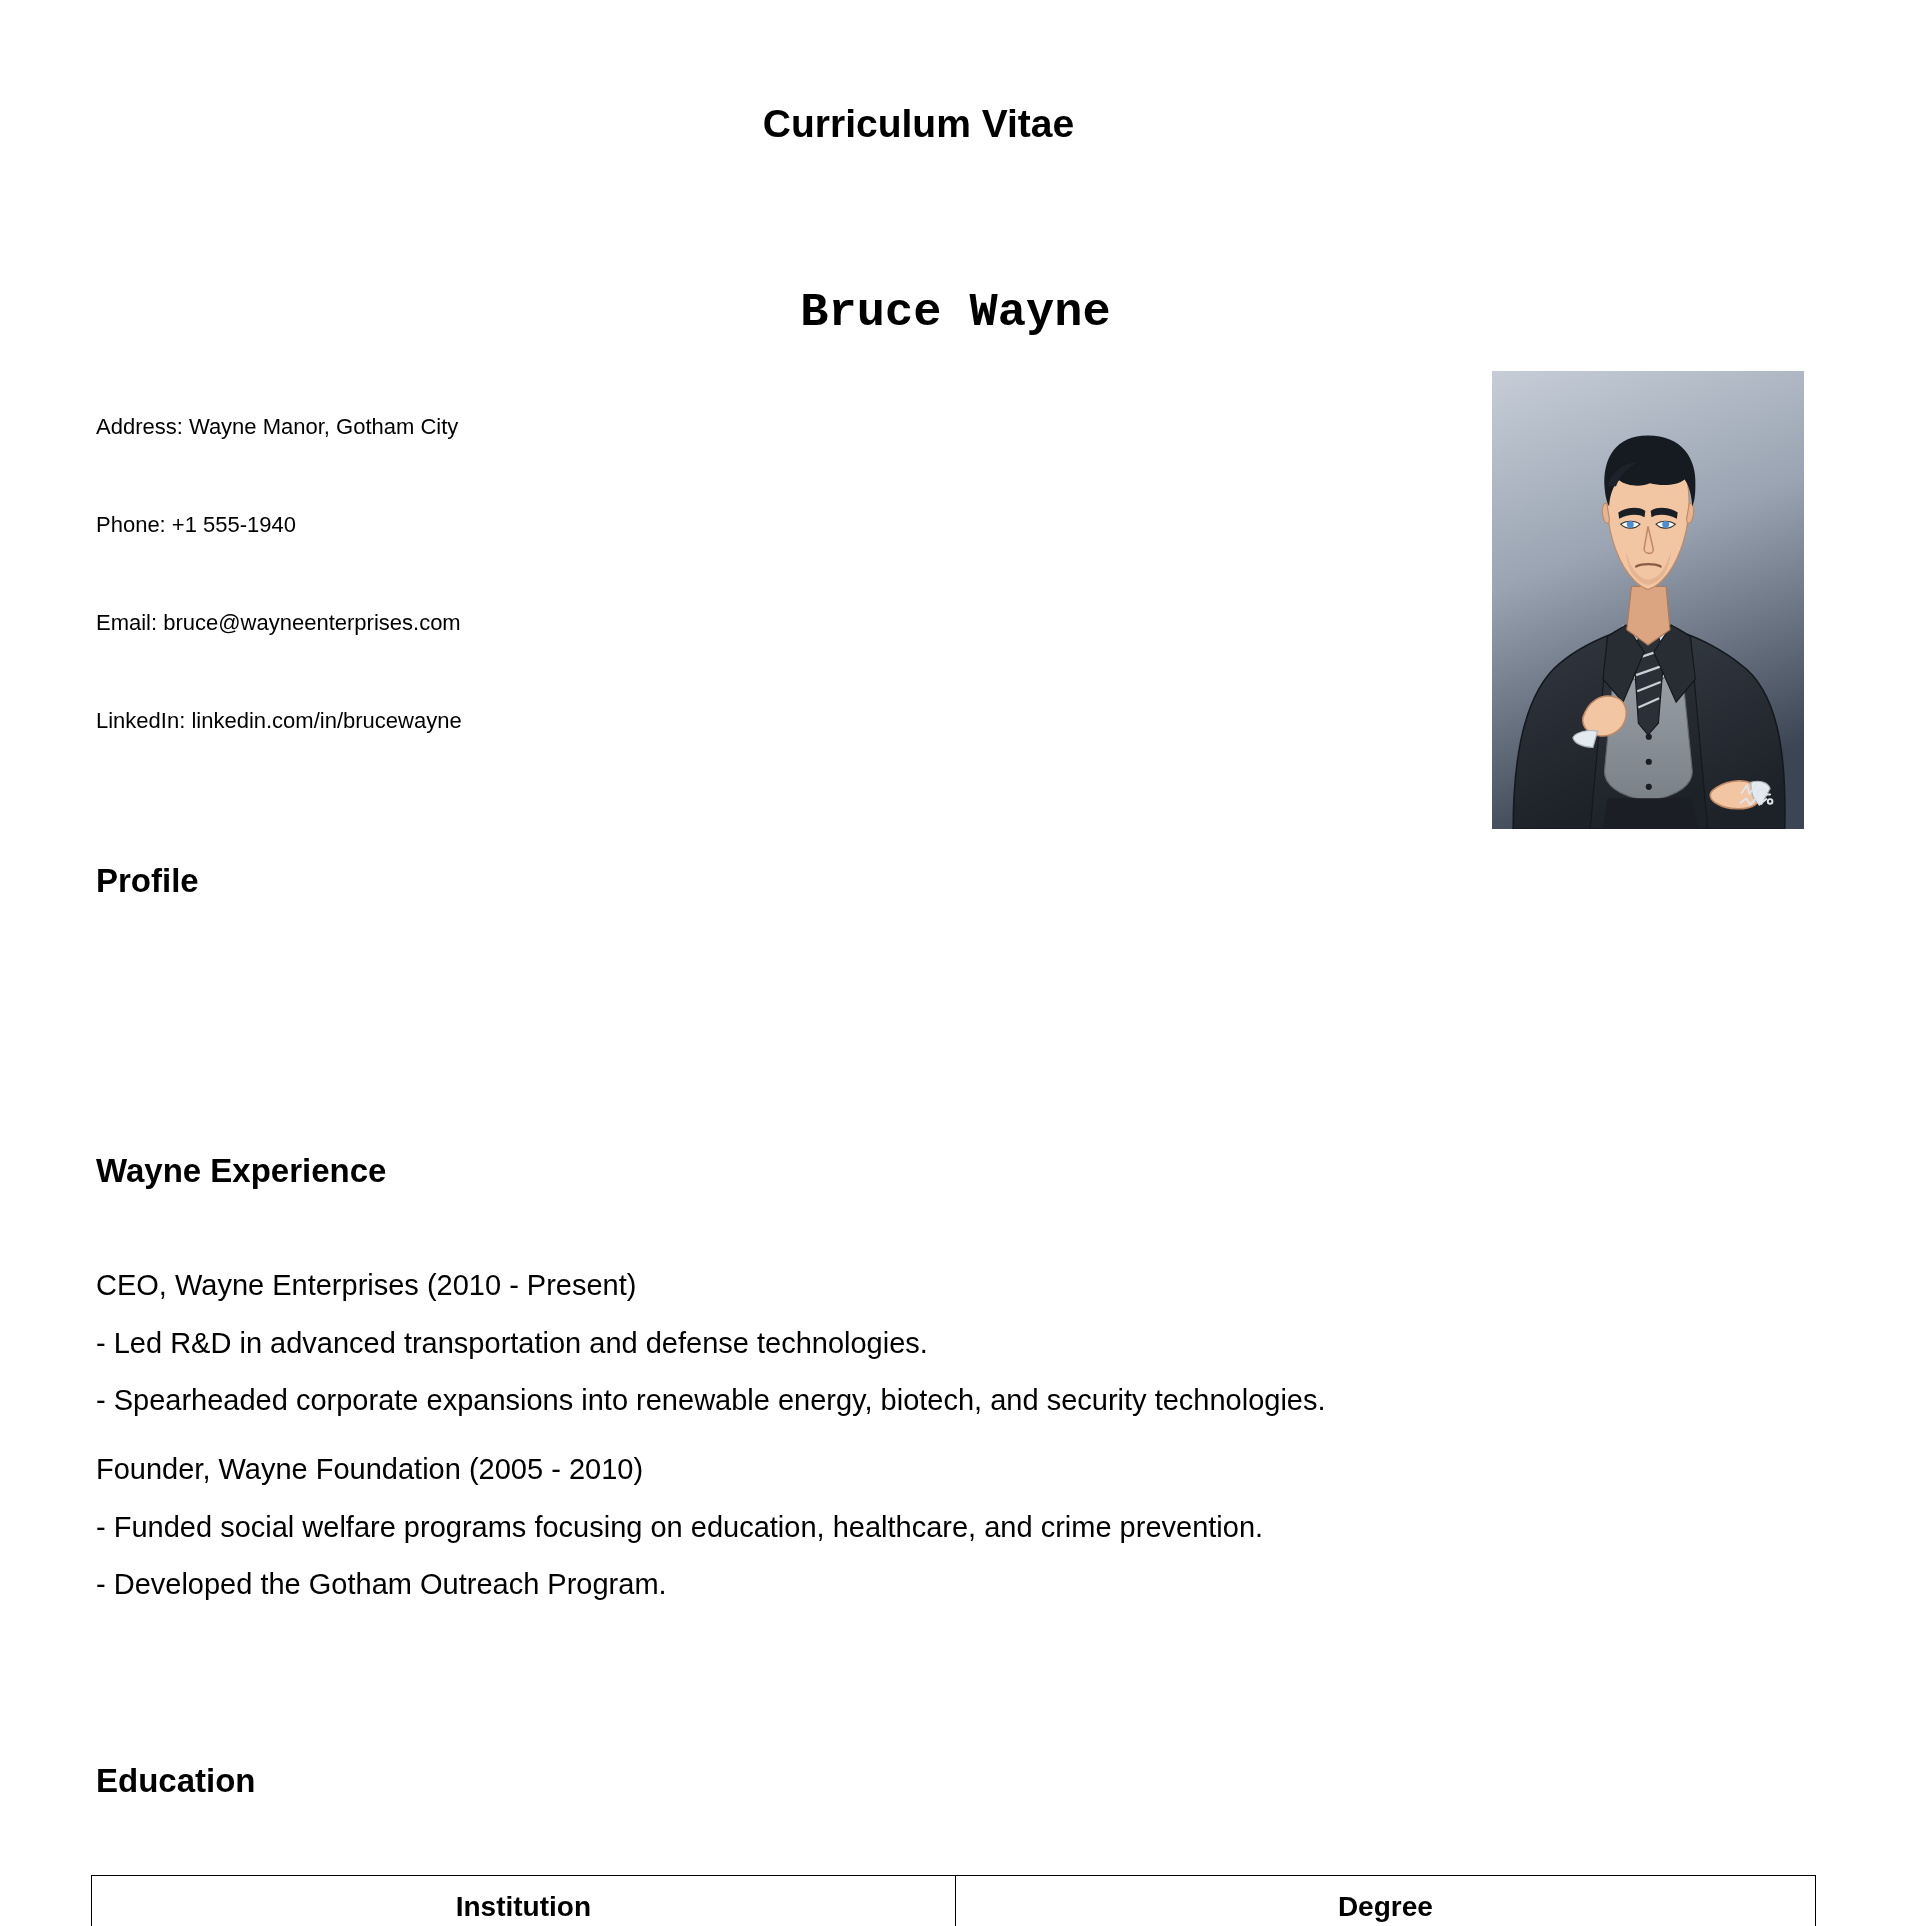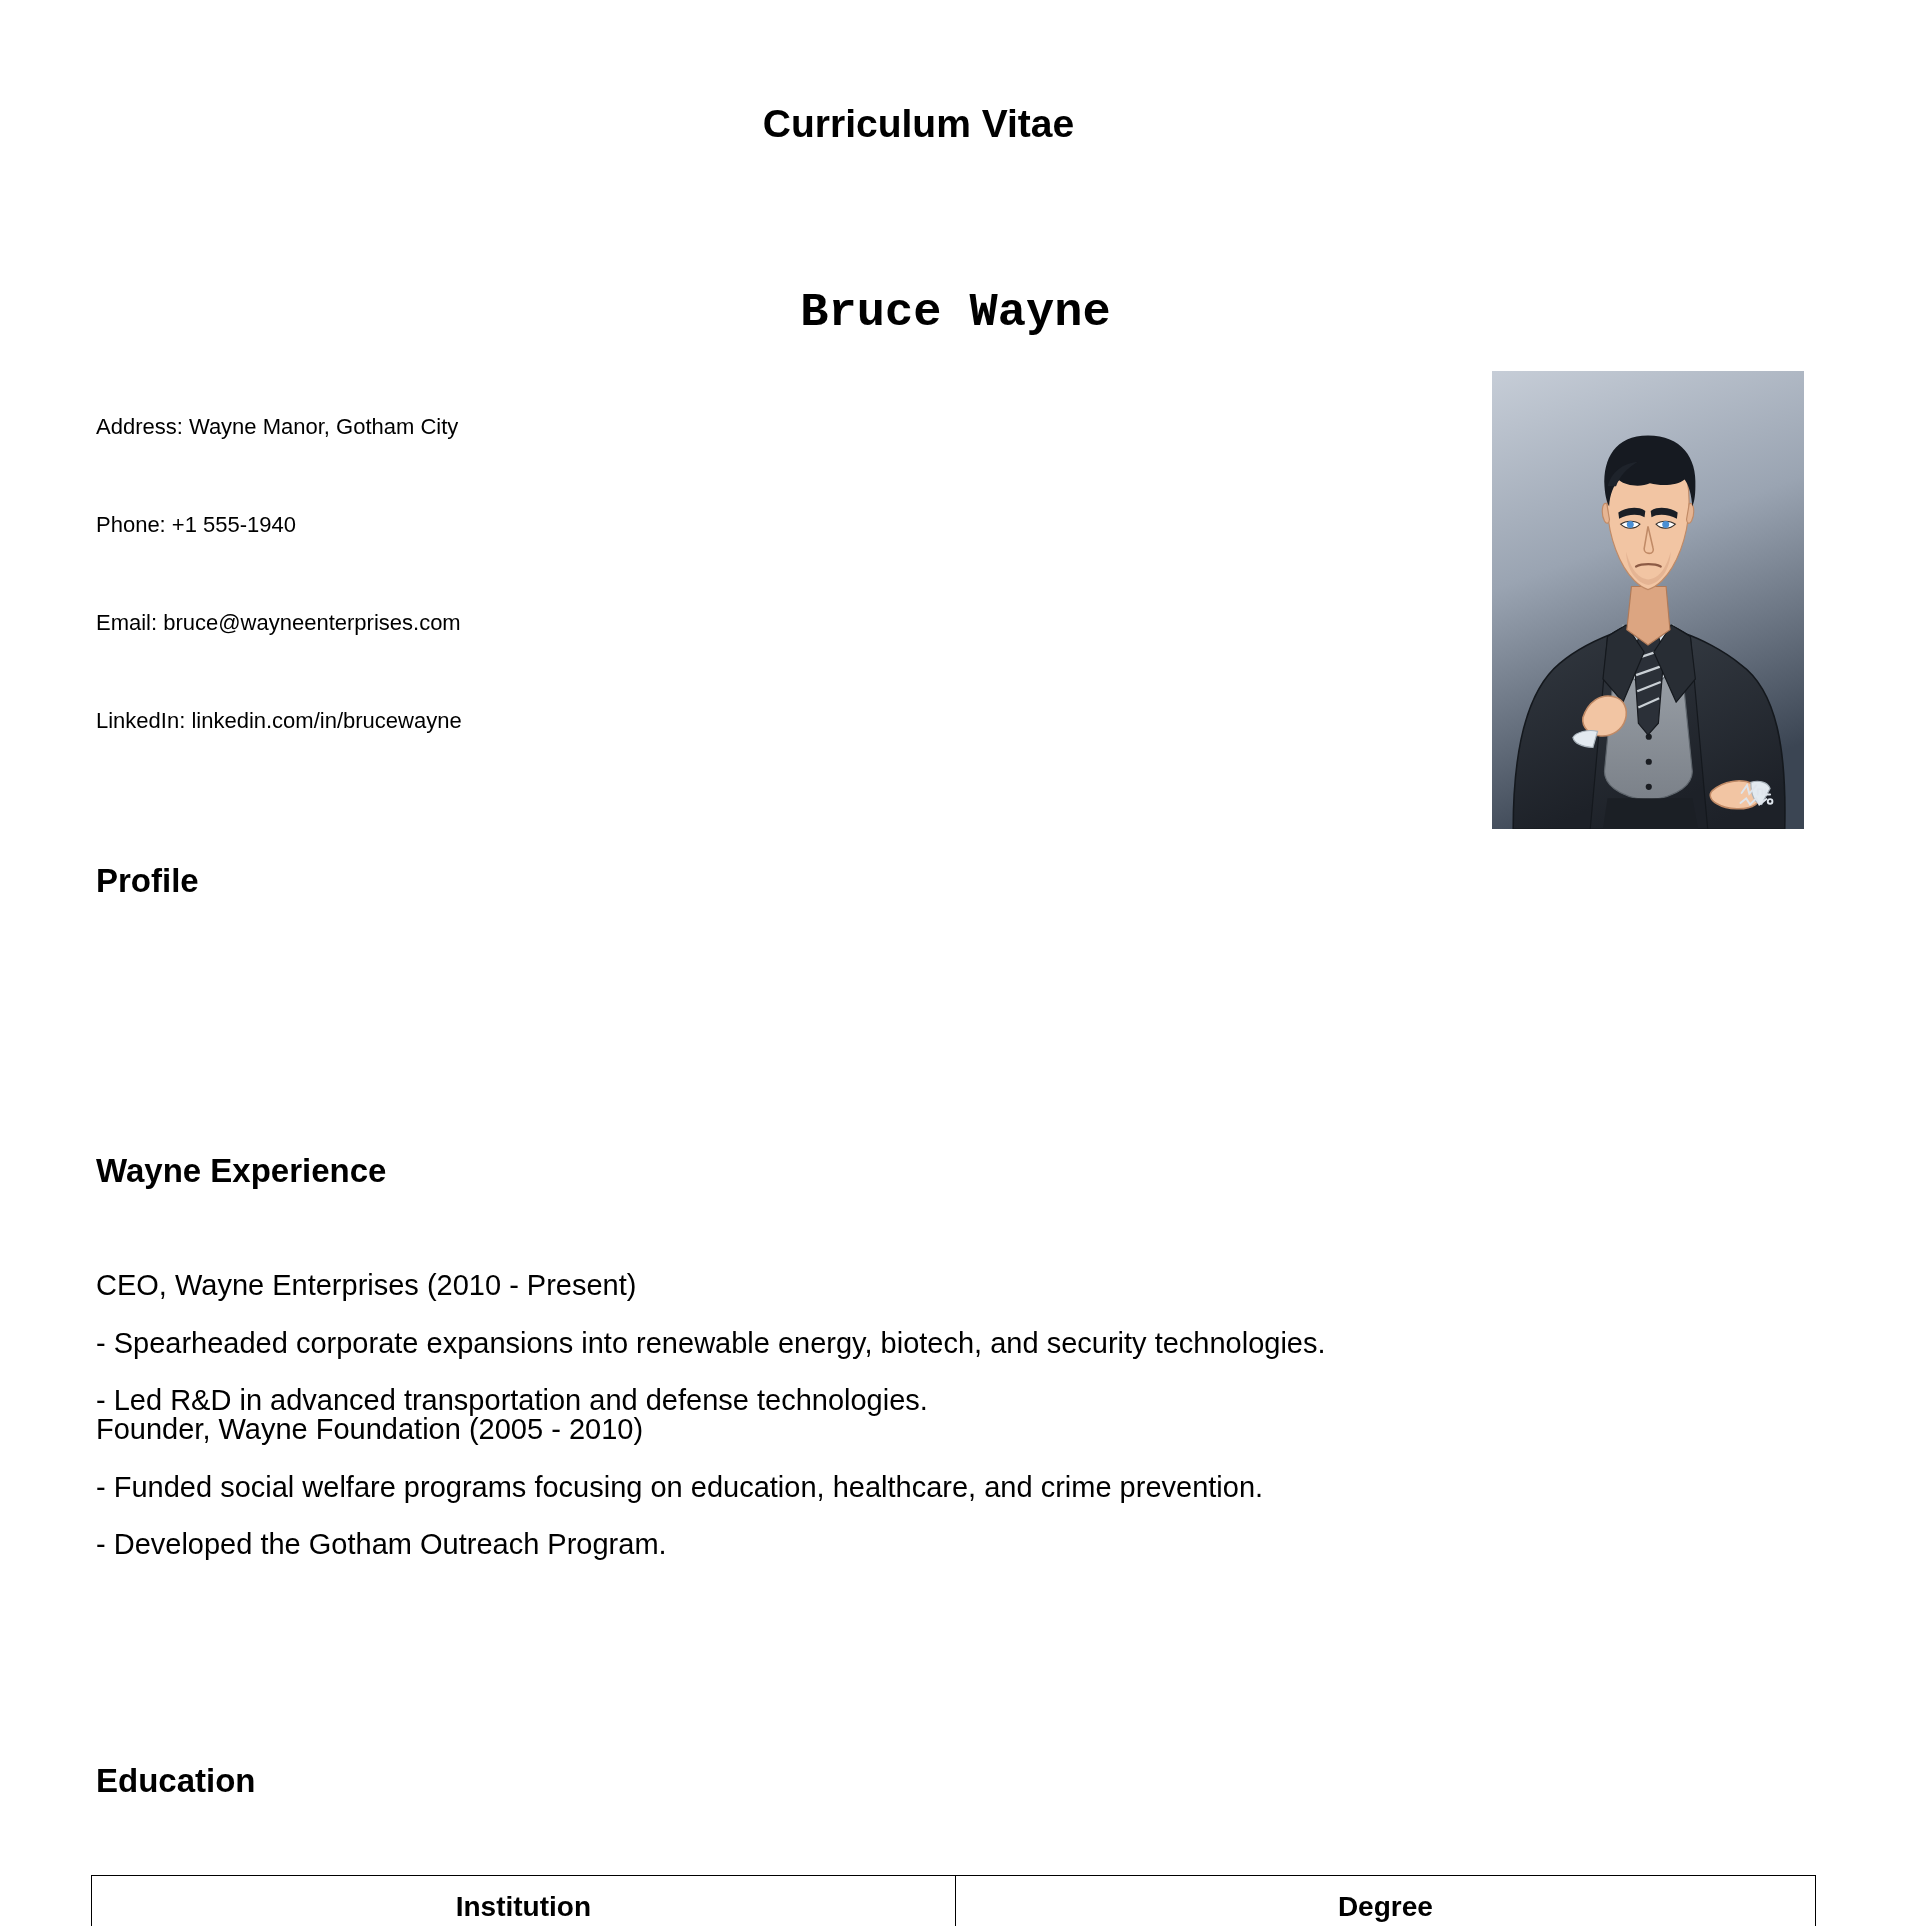--- a/index.html
+++ b/index.html
@@ -94,21 +94,21 @@
     text-justify: inter-word;
   }
 
   
   .work-block {
     position: absolute;
     left: 96px;
     top: 1271px;
     width: 1541px;
   }
-  .job { }
+  .job { margin-bottom: 40px; }
   .job:last-child { margin-bottom: 4px; }
   .job-title {
     font-size: 29px;
     line-height: 1;
     margin: 0 0 28.5px 0;
     white-space: nowrap;
   }
   .job-bullet {
     font-size: 29px;
     line-height: 1;
@@ -252,22 +252,22 @@
       </g>
     </svg>
   </div>
 
   <div class="section-heading" id="h-profile">Profile</div>
 
   <div class="section-heading" id="h-work">Wayne Experience</div>
   <div class="work-block">
     <div class="job">
       <p class="job-title">CEO, Wayne Enterprises (2010 - Present)</p>
+      <p class="job-bullet">- Led R&amp;D in advanced transportation and defense technologies.</p>
       <p class="job-bullet">- Spearheaded corporate expansions into renewable energy, biotech, and security technologies.</p>
-      <p class="job-bullet">- Led R&amp;D in advanced transportation and defense technologies.</p>
     </div>
     <div class="job">
       <p class="job-title">Founder, Wayne Foundation (2005 - 2010)</p>
       <p class="job-bullet">- Funded social welfare programs focusing on education, healthcare, and crime prevention.</p>
       <p class="job-bullet">- Developed the Gotham Outreach Program.</p>
     </div>
   </div>
 
   <div class="section-heading" id="h-education">Education</div>
   <table class="cv-table" id="education-table">

